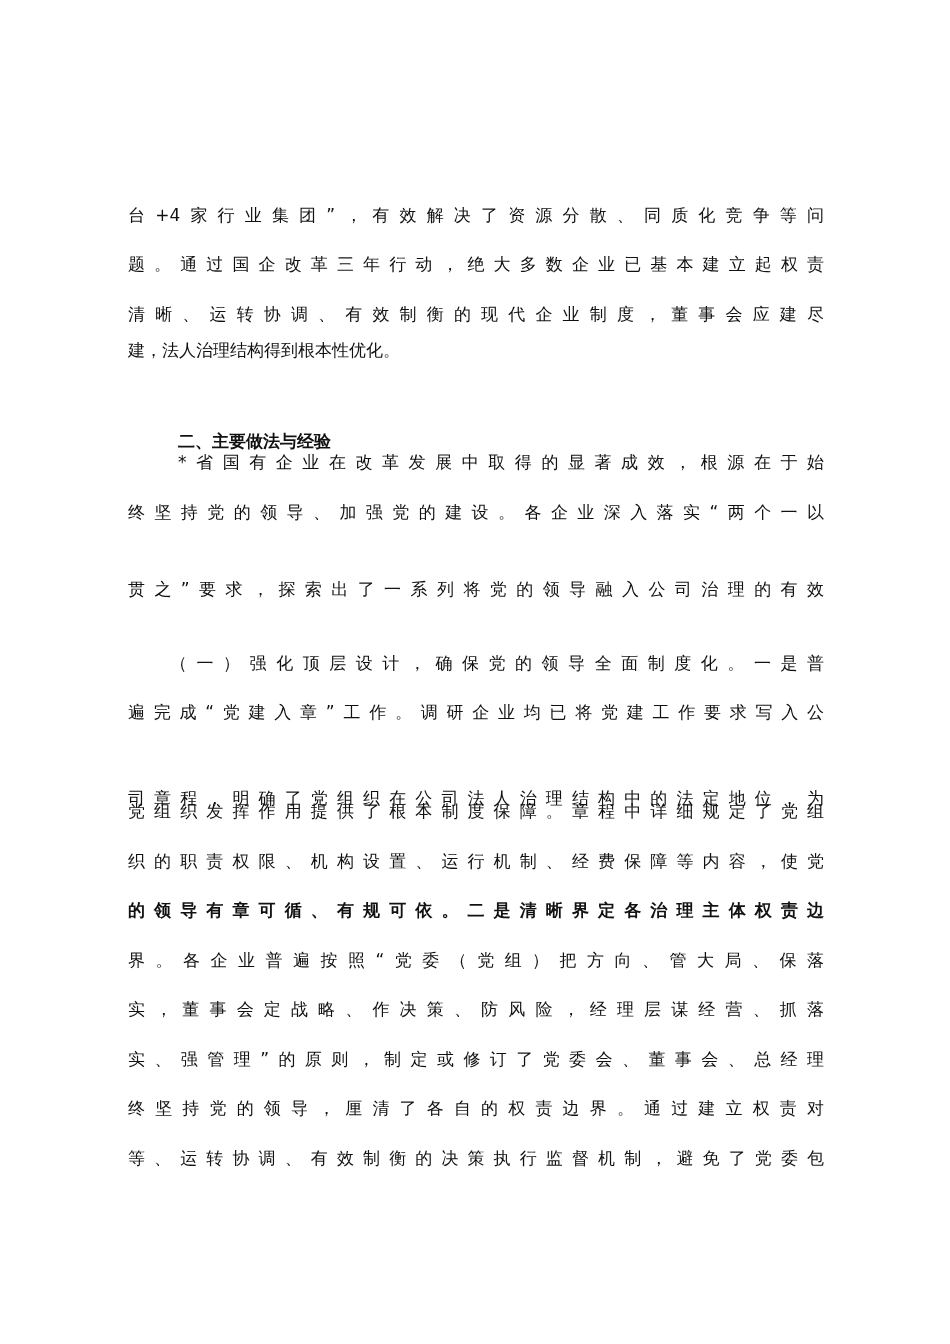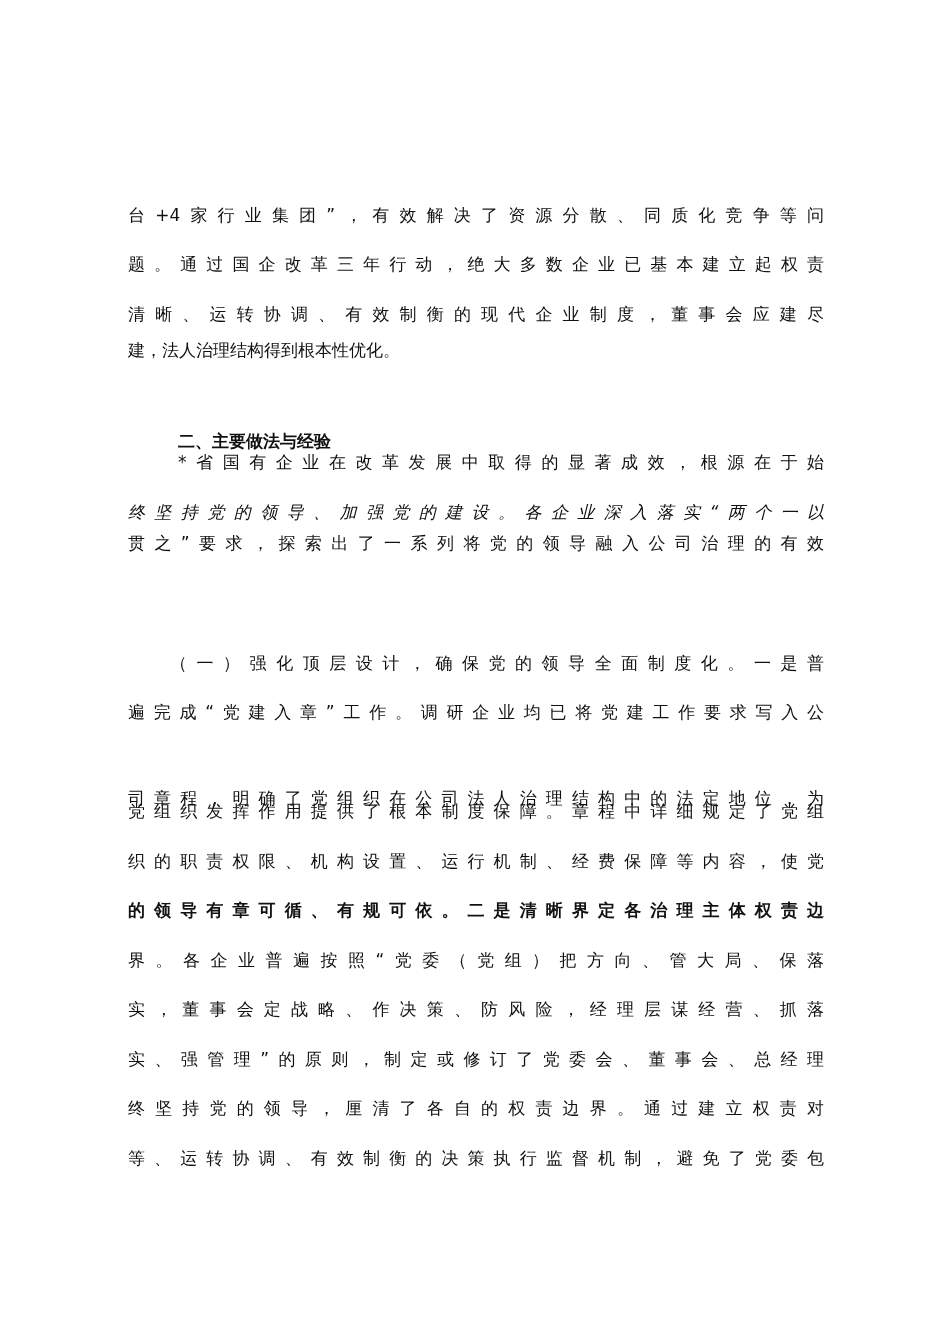--- a/index.html
+++ b/index.html
@@ -15,22 +15,22 @@
 </head>
 <body>
 
 <div class="page" id="page">
     <div class="line" style="top: 195px; left: 128px; width: 696px;">台+4家行业集团”，有效解决了资源分散、同质化竞争等问</div>
     <div class="line" style="top: 244px; left: 128px; width: 696px;">题。通过国企改革三年行动，绝大多数企业已基本建立起权责</div>
     <div class="line" style="top: 294px; left: 128px; width: 696px;">清晰、运转协调、有效制衡的现代企业制度，董事会应建尽</div>
     <div class="line last" style="top: 330px; left: 128px; width: 696px;">建，法人治理结构得到根本性优化。</div>
     <div class="line heading" style="top: 393px; left: 178px; width: 646px; margin-top: 28px;">二、主要做法与经验</div>
     <div class="line" style="top: 442px; left: 178px; width: 646px;">*省国有企业在改革发展中取得的显著成效，根源在于始</div>
-    <div class="line" style="top: 492px; left: 128px; width: 696px; font-style: italic;">终坚持党的领导、加强党的建设。各企业深入落实“两个一以</div>
-    <div class="line" style="top: 523px; left: 128px; width: 696px;">贯之”要求，探索出了一系列将党的领导融入公司治理的有效</div>
+    <div class="line" style="top: 492px; left: 128px; width: 696px;">终坚持党的领导、加强党的建设。各企业深入落实“两个一以</div>
+    <div class="line" style="top: 569px; left: 128px; width: 696px;">贯之”要求，探索出了一系列将党的领导融入公司治理的有效</div>
     <div class="line" style="top: 643px; left: 170px; width: 654px;">（一）强化顶层设计，确保党的领导全面制度化。一是普</div>
     <div class="line" style="top: 692px; left: 128px; width: 696px;">遍完成“党建入章”工作。调研企业均已将党建工作要求写入公</div>
     <div class="line" style="top: 742px; left: 128px; width: 696px; margin-top: 36px;">司章程，明确了党组织在公司法人治理结构中的法定地位，为</div>
     <div class="line" style="top: 841px; left: 128px; width: 696px;">织的职责权限、机构设置、运行机制、经费保障等内容，使党</div>
     <div class="line" style="top: 791px; left: 128px; width: 696px;">党组织发挥作用提供了根本制度保障。章程中详细规定了党组</div>
     <div class="line" style="top: 890px; left: 128px; width: 696px; font-weight: bold;">的领导有章可循、有规可依。二是清晰界定各治理主体权责边</div>
     <div class="line" style="top: 940px; left: 128px; width: 696px;">界。各企业普遍按照“党委（党组）把方向、管大局、保落</div>
     <div class="line" style="top: 989px; left: 128px; width: 696px;">实，董事会定战略、作决策、防风险，经理层谋经营、抓落</div>
     <div class="line" style="top: 1039px; left: 128px; width: 696px;">实、强管理”的原则，制定或修订了党委会、董事会、总经理</div>
     <div class="line" style="top: 1088px; left: 128px; width: 696px;">终坚持党的领导，厘清了各自的权责边界。通过建立权责对</div>

